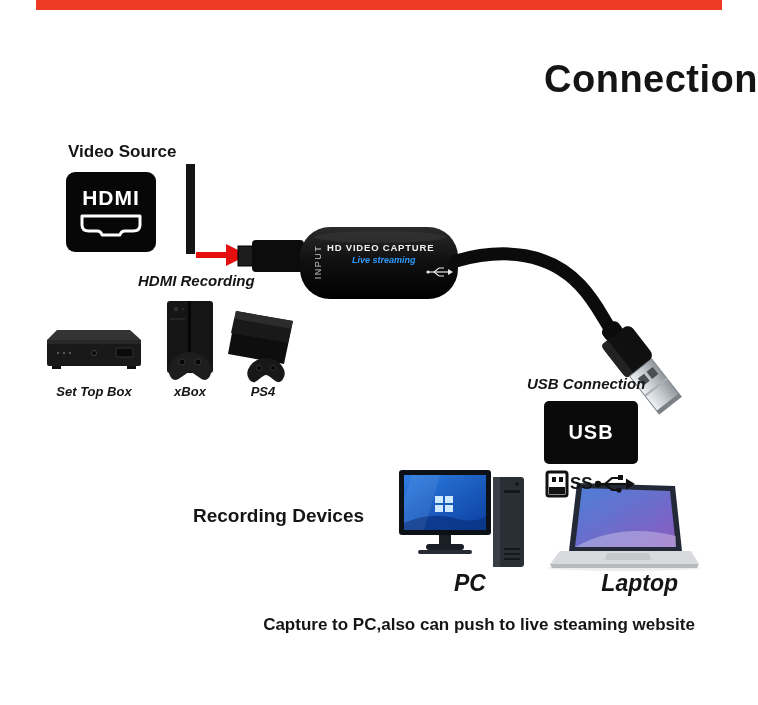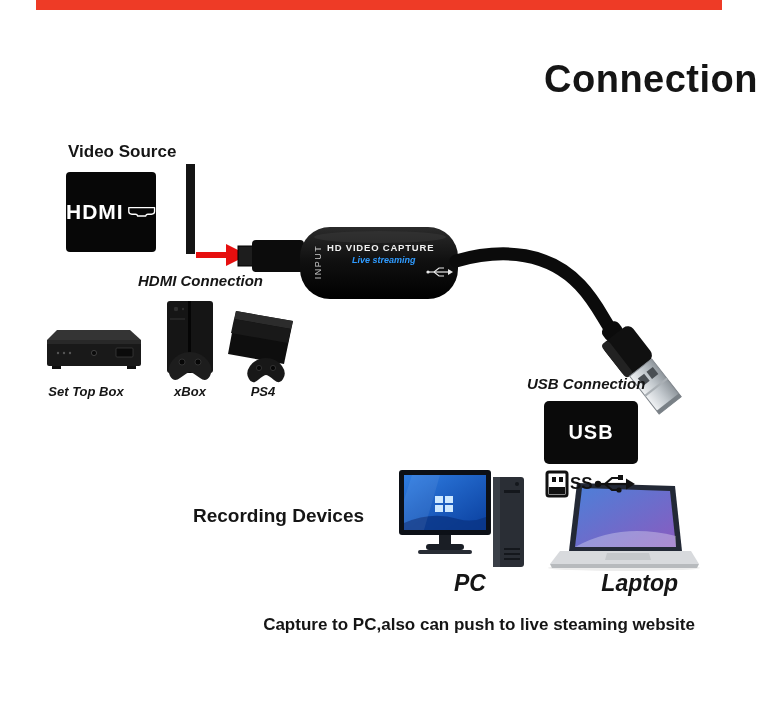--- a/index.html
+++ b/index.html
@@ -7,33 +7,33 @@
   .stage { position:relative; width:758px; height:705px; background:#fff;
            font-family:"Liberation Sans", sans-serif; overflow:hidden; color:#151515; }
   .abs { position:absolute; }
   .italic { font-style:italic; }
 
   .topbar { left:36px; right:36px; top:0; height:10px; background:var(--top-bar,#ee3b26); }
   .title { left:0; right:0; top:58px; text-align:right; font-size:38px; font-weight:bold; letter-spacing:.5px; }
 
   .video-source-label { left:68px; top:142px; font-size:17px; font-weight:bold; }
 
-  .hdmi-icon { left:66px; top:172px; width:90px; height:80px; background:#070707; border-radius:4px;
-               display:flex; flex-direction:row; align-items:center; justify-content:center; gap:3px; }
+  .hdmi-icon { left:66px; top:172px; width:90px; height:80px; background:#070707; border-radius:9px;
+               display:flex; flex-direction:column; align-items:center; justify-content:center; gap:3px; }
   .hdmi-word { color:#fff; font-weight:bold; font-size:21px; letter-spacing:1px; }
 
   .hdmi-conn-label { left:138px; top:272px; font-size:15px; font-weight:bold; }
 
   .card-name { left:327px; top:242px; font-size:9.5px; font-weight:bold; color:#f0f0f0; letter-spacing:.8px; white-space:nowrap; }
   .card-sub  { left:352px; top:255px; font-size:9px; font-weight:bold; color:var(--streaming-blue,#2f9bff); white-space:nowrap; }
   .card-input { left:296px; top:257px; width:44px; text-align:center; font-size:9px; letter-spacing:1.5px;
                 color:#c9c9c9; transform:rotate(-90deg); }
 
   .dev-label { font-size:13px; font-weight:bold; font-style:italic; text-align:center; }
-  .lbl-stb  { left:36px;  top:384px; width:100px; }
+  .lbl-stb  { left:44px;  top:384px; width:100px; }
   .lbl-xbox { left:160px; top:384px; width:60px; }
   .lbl-ps4  { left:232px; top:384px; width:62px; }
 
   .usb-conn-label { left:527px; top:375px; font-size:15px; font-weight:bold; }
   .usb-icon { left:544px; top:401px; width:94px; }
   .usb-badge { background:#0a0a0a; color:#fff; font-weight:bold; font-size:20px; text-align:center;
                border-radius:5px; padding:20px 0; letter-spacing:1px; }
   .usb-row { display:flex; align-items:center; justify-content:flex-start; gap:0; margin-top:5px; }
   .usb-ss { font-size:17px; font-weight:bold; color:#111; }
 
@@ -174,21 +174,21 @@
 
   <div class="abs video-source-label">Video Source</div>
 
   <div class="abs hdmi-icon">
     <div class="hdmi-word">HDMI</div>
     <svg width="66" height="26" viewBox="0 0 66 26">
       <path d="M4,3 H62 V12 Q62,18 55,18 H47 Q43,18 42,22 H24 Q23,18 19,18 H11 Q4,18 4,12 Z" fill="none" stroke="#fff" stroke-width="3" stroke-linejoin="round"></path>
     </svg>
   </div>
 
-  <div class="abs hdmi-conn-label italic">HDMI Connection</div>
+  <div class="abs hdmi-conn-label italic">HDMI Recording</div>
 
   <div class="abs card-name">HD VIDEO CAPTURE</div>
   <div class="abs card-sub italic">Live streaming</div>
   <div class="abs card-input">INPUT</div>
 
   <div class="abs dev-label lbl-stb">Set Top Box</div>
   <div class="abs dev-label lbl-xbox">xBox</div>
   <div class="abs dev-label lbl-ps4">PS4</div>
 
   <div class="abs usb-conn-label italic">USB Connection</div>

